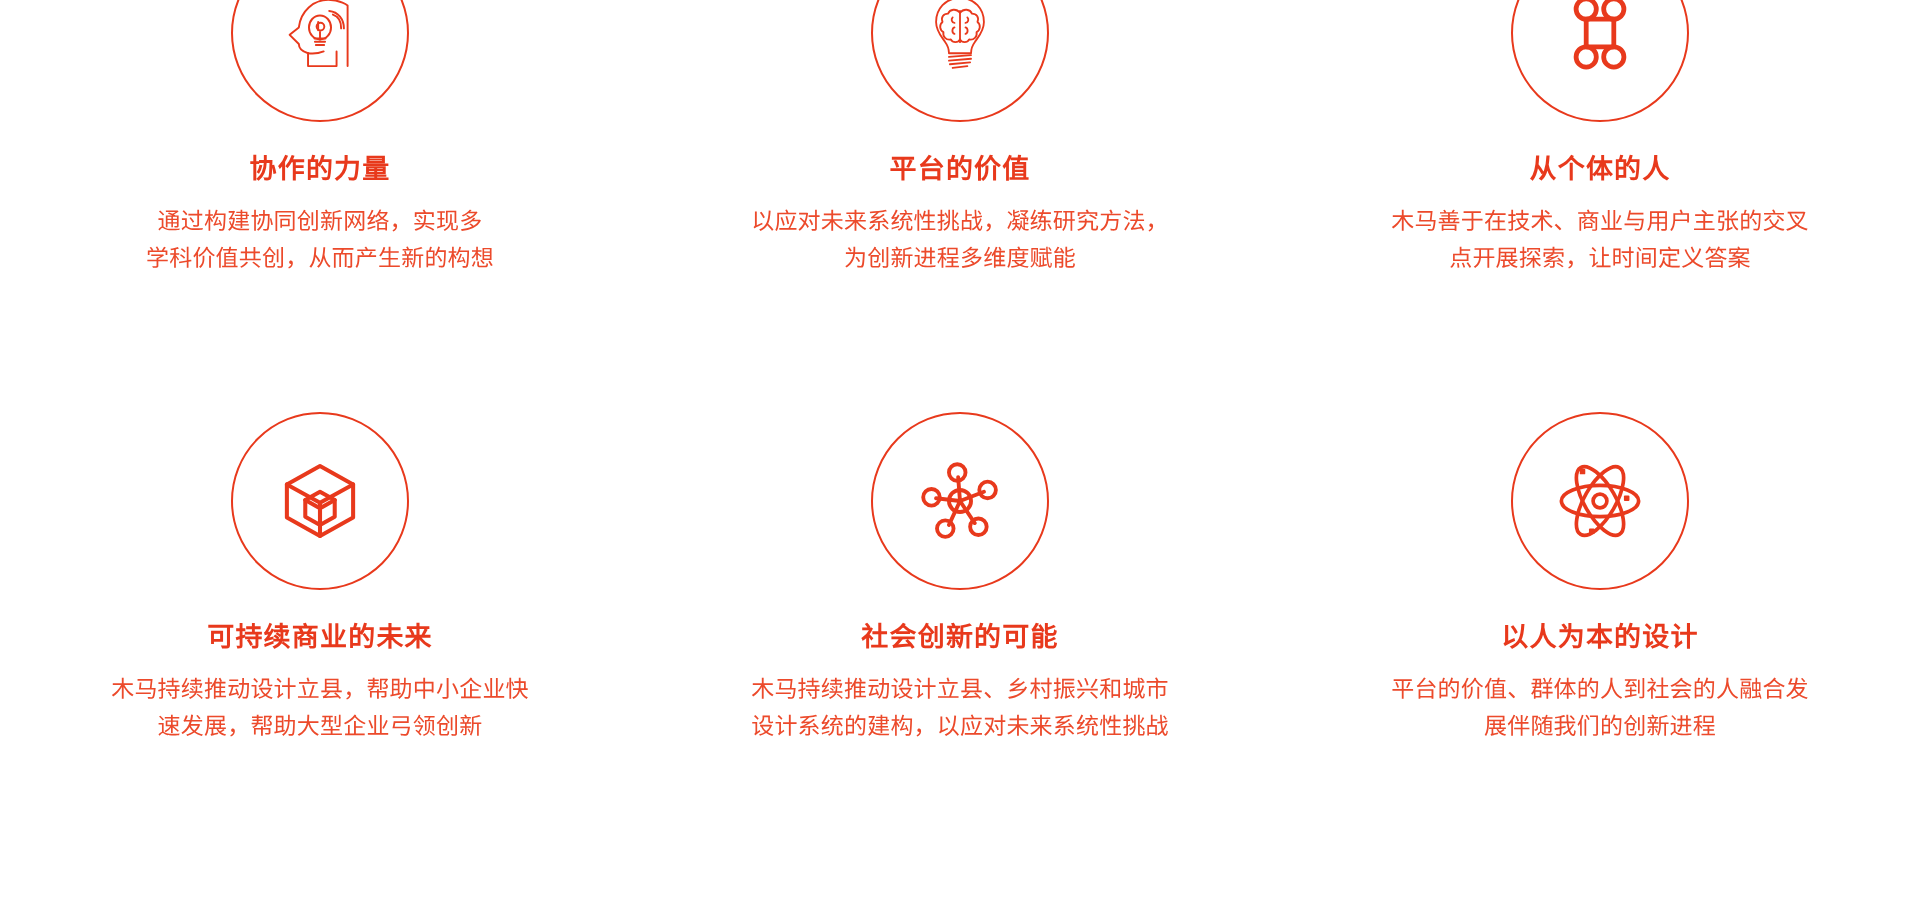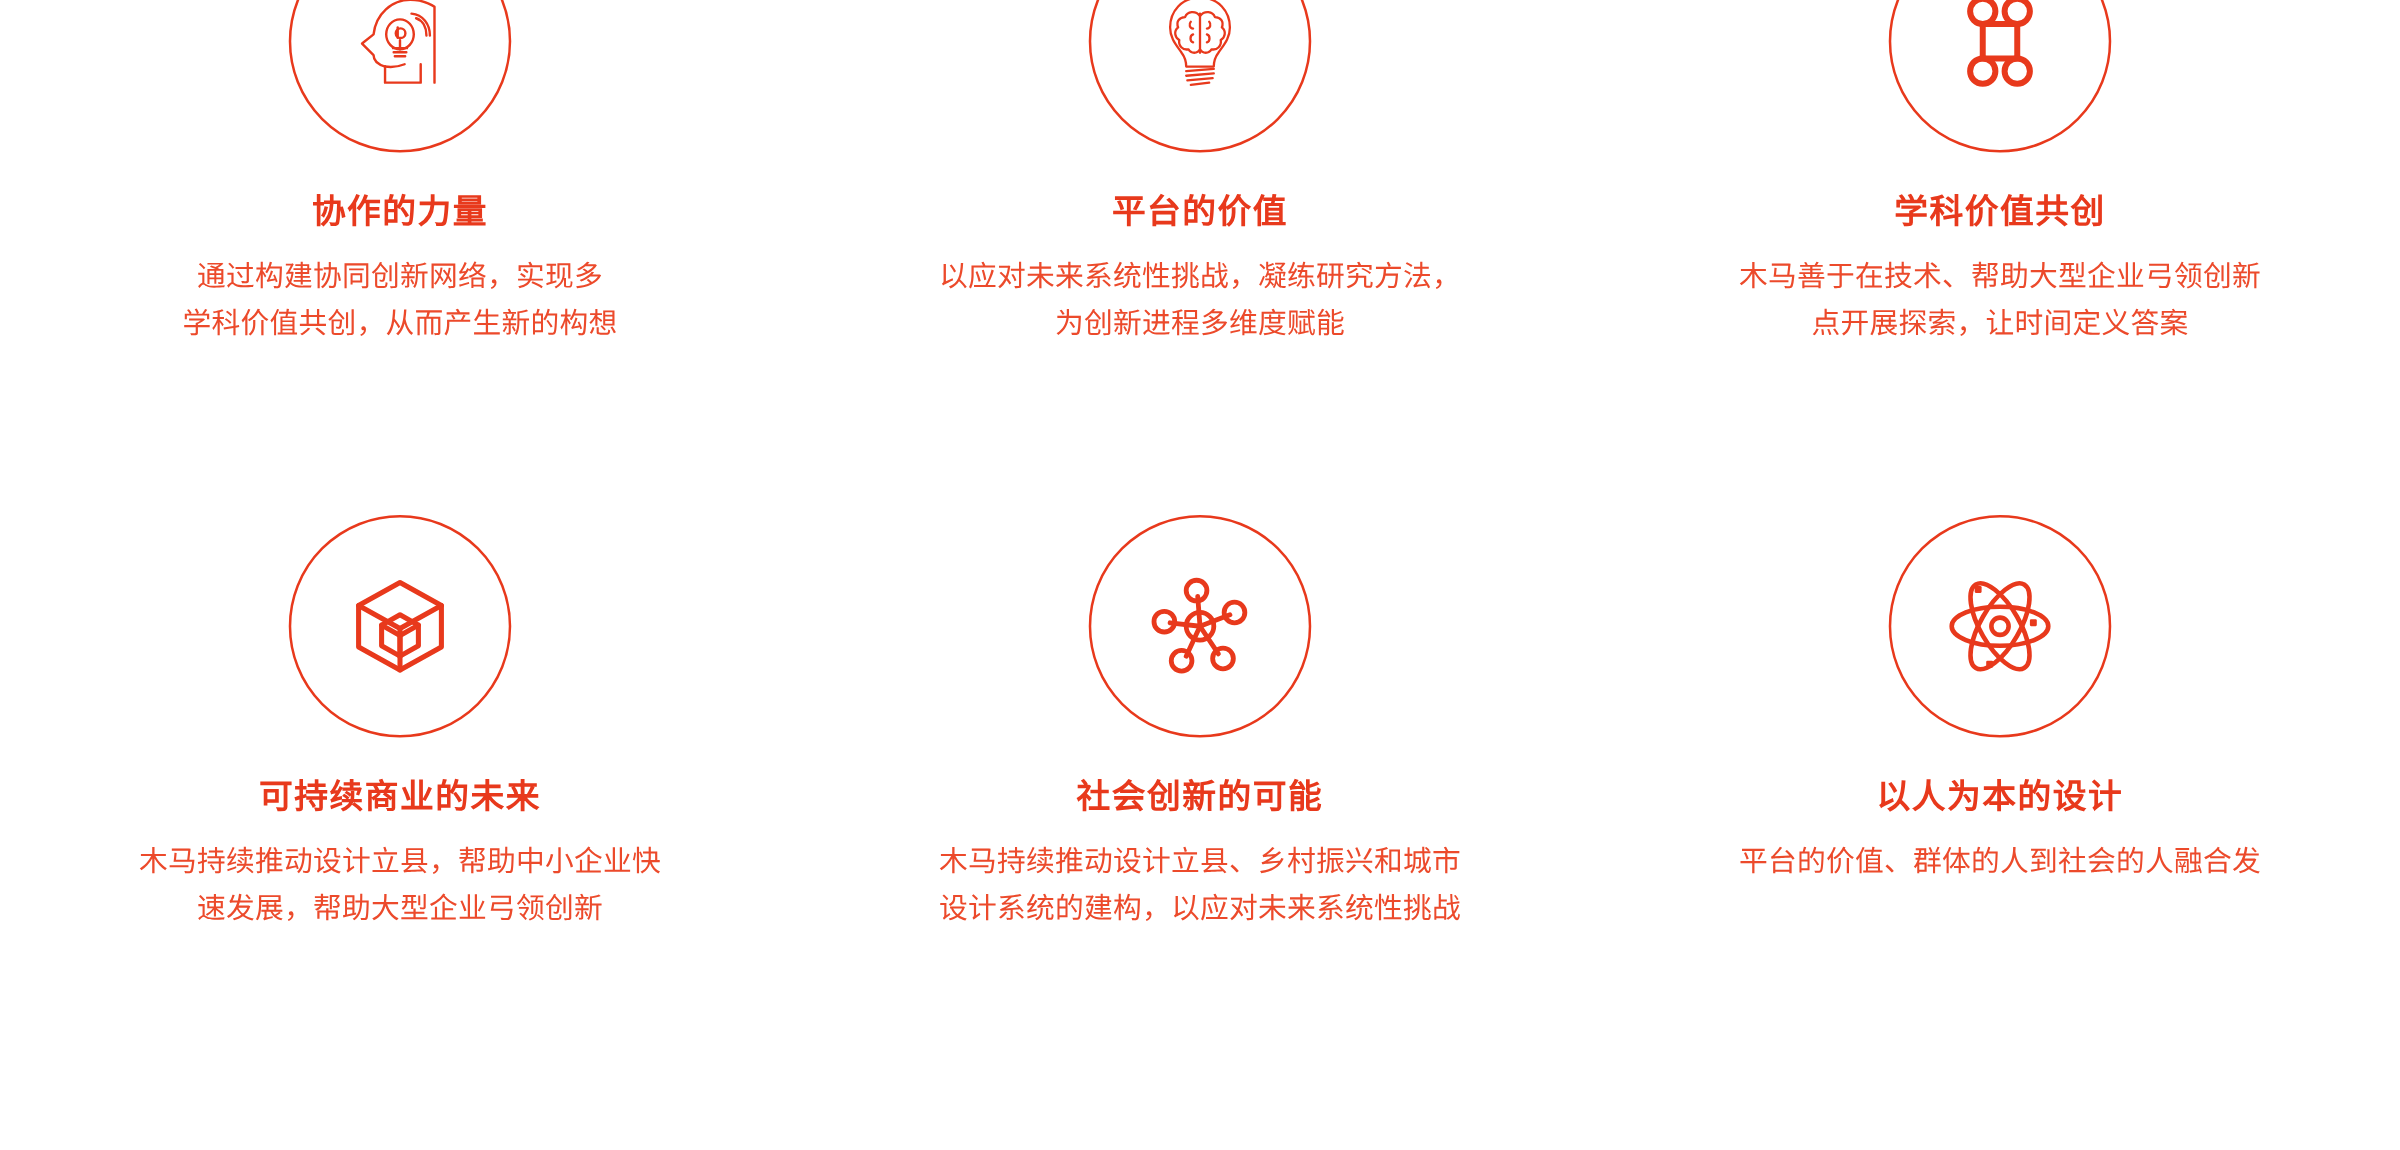--- a/index.html
+++ b/index.html
@@ -135,23 +135,23 @@
       <div class="icon">
         <svg viewBox="0 0 100 100" fill="none" stroke="#E8391C" stroke-width="5.2" stroke-linecap="round" stroke-linejoin="round">
           <path d="M35 35 H65 V65 H35 Z"></path>
           <path d="M35 35 A11 11 0 1 0 24 24 A11 11 0 0 0 35 35Z" fill="none"></path>
           <path d="M65 35 A11 11 0 1 1 76 24 A11 11 0 0 1 65 35Z" fill="none"></path>
           <path d="M35 65 A11 11 0 1 1 24 76 A11 11 0 0 1 35 65Z" fill="none"></path>
           <path d="M65 65 A11 11 0 1 0 76 76 A11 11 0 0 0 65 65Z" fill="none"></path>
         </svg>
       </div>
     </div>
-    <div class="title">学科价值共创</div>
-    <div class="desc">
-      <span>木马善于在技术、帮助大型企业弓领创新</span>
+    <div class="title">从个体的人</div>
+    <div class="desc">
+      <span>木马善于在技术、商业与用户主张的交叉</span>
       <span>点开展探索，让时间定义答案</span>
     </div>
   </div>
 
   <div class="card row2">
     <div class="circle-wrap">
       <div class="circle"></div>
       <div class="icon">
         <svg viewBox="0 0 100 100" fill="none" stroke="#E8391C" stroke-width="4.4" stroke-linecap="round" stroke-linejoin="round">
           <path d="M50 12 L86 32 V68 L50 88 L14 68 V32 Z"></path>
@@ -203,16 +203,17 @@
           <circle cx="50" cy="50" r="7.5"></circle>
           <rect x="28" y="15" width="6" height="6" rx="1" fill="#E8391C" stroke="none"></rect>
           <rect x="76" y="44" width="6" height="6" rx="1" fill="#E8391C" stroke="none"></rect>
           <rect x="38" y="80" width="6" height="6" rx="1" fill="#E8391C" stroke="none"></rect>
         </svg>
       </div>
     </div>
     <div class="title">以人为本的设计</div>
     <div class="desc">
       <span>平台的价值、群体的人到社会的人融合发</span>
+      <span>展伴随我们的创新进程</span>
     </div>
   </div>
 
 </div>
 
 </body></html>

